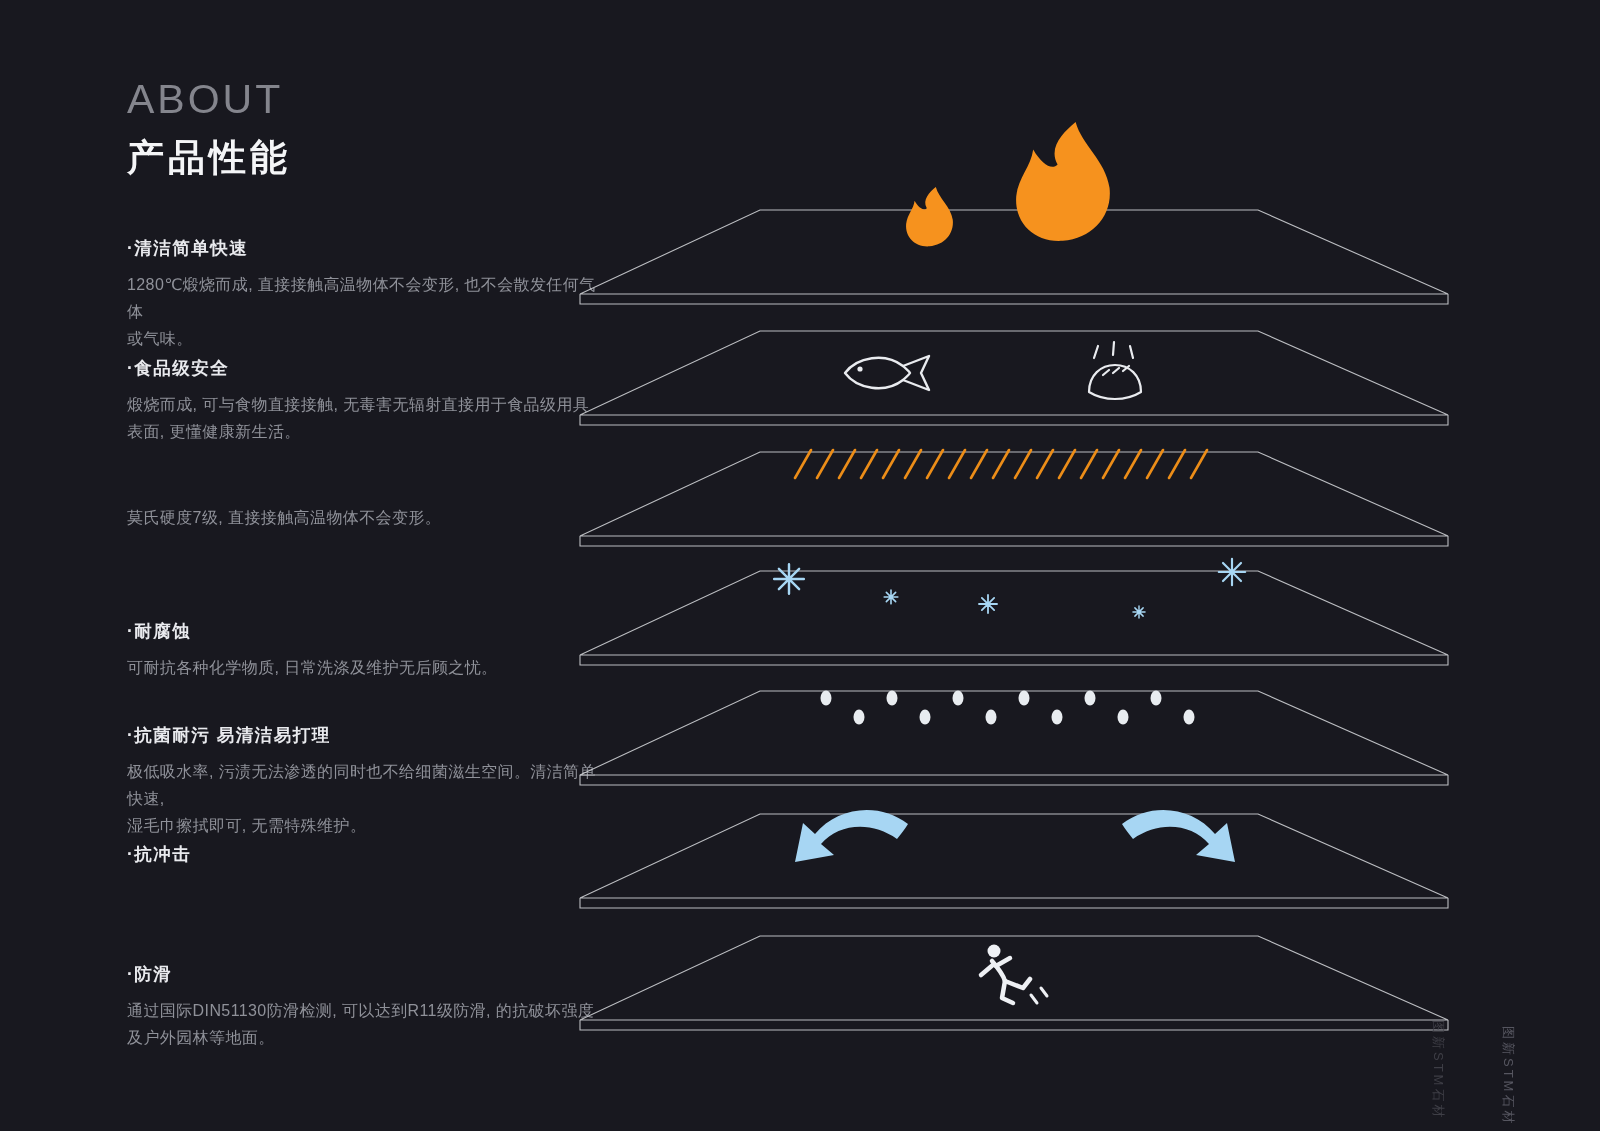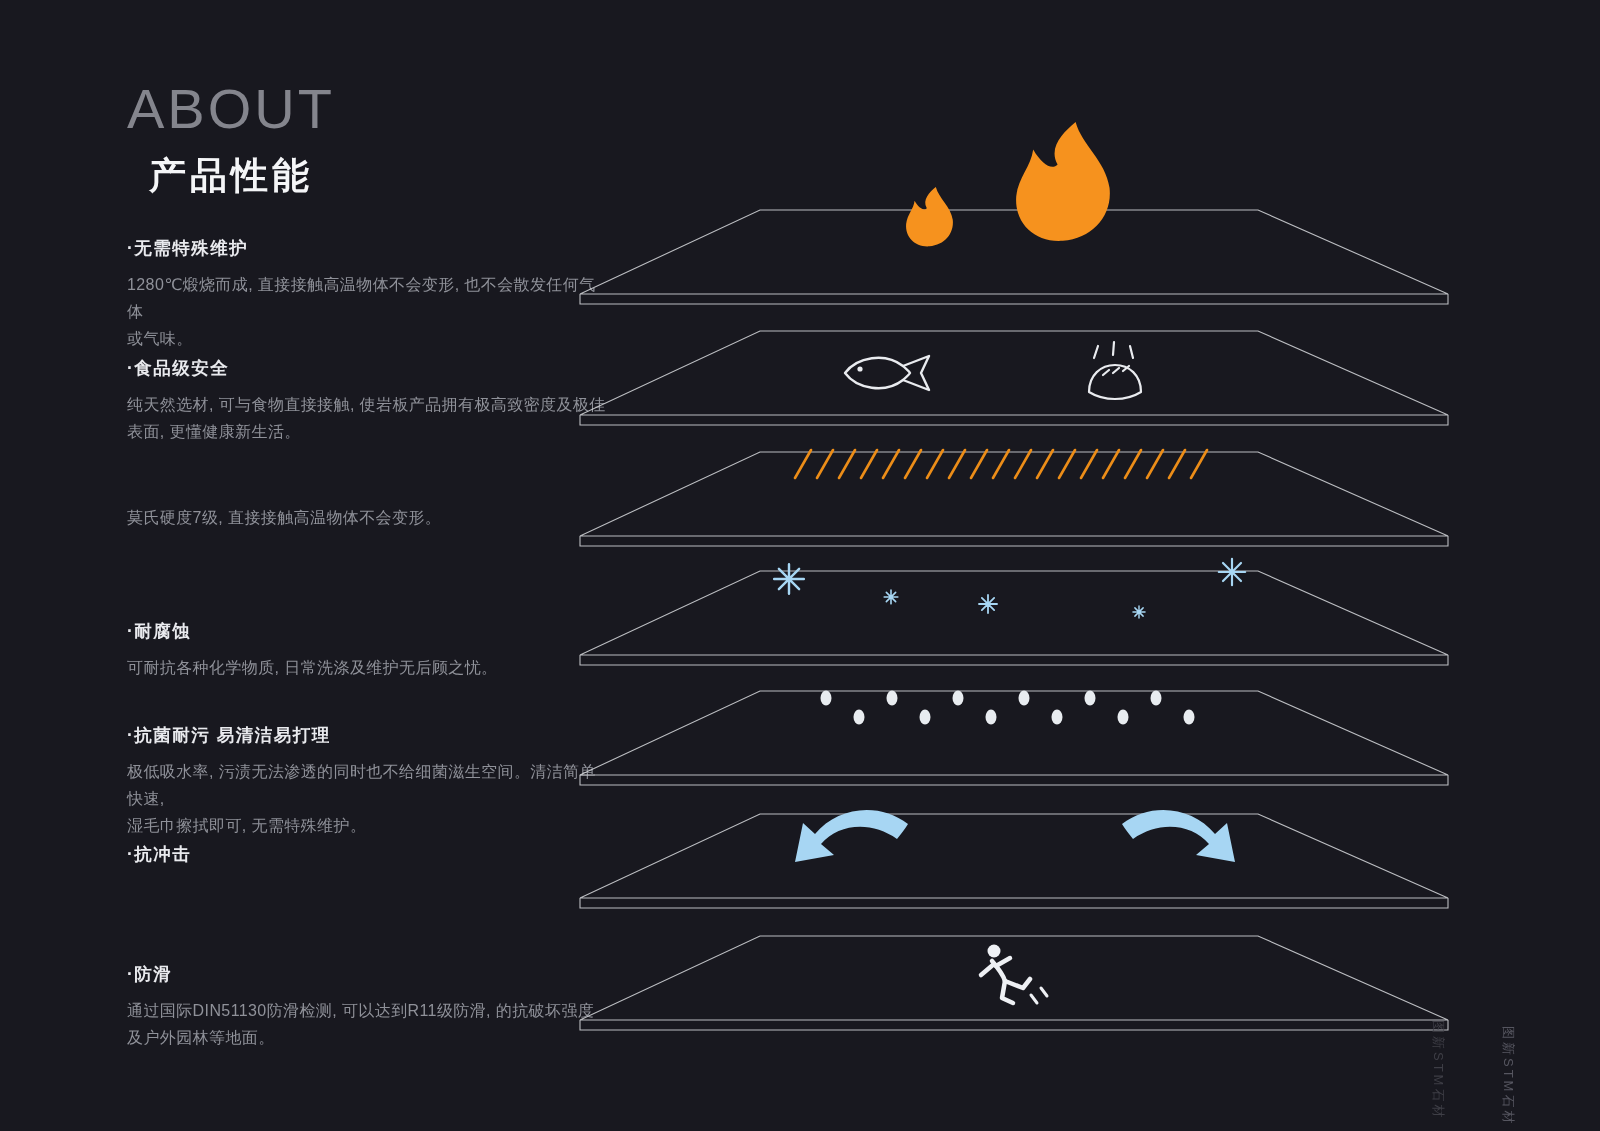--- a/index.html
+++ b/index.html
@@ -4,21 +4,21 @@
 <style>
   *{margin:0;padding:0;box-sizing:border-box;}
   html,body{width:1600px;height:1131px;}
   body{
     background:#18181f;
     font-family:"Liberation Sans","DejaVu Sans",sans-serif;
     overflow:hidden;position:relative;color:#e8e9ec;
   }
   .page{position:absolute;inset:0;}
   .header{position:absolute;left:127px;top:76px;}
-  .kicker{font-size:56px;letter-spacing:3px;color:#84858d;font-weight:400;}
+  .kicker{font-size:41px;letter-spacing:3px;color:#84858d;font-weight:400;}
   .title{font-size:37px;letter-spacing:4px;color:#f4f5f7;font-weight:700;margin-top:10px;text-align:center;}
   .feature{position:absolute;left:127px;width:480px;}
   .feature h2{font-size:17.5px;font-weight:600;color:#e9eaee;letter-spacing:1.5px;}
   .feature p{margin-top:11px;font-size:16px;line-height:1.7;color:#8f9199;white-space:pre-line;letter-spacing:0.4px;}
   .f1{top:236px}.f2{top:356px}.f3{top:493px}.f4{top:619px}.f5{top:723px}.f6{top:842px}.f7{top:962px}
   .diagram{position:absolute;left:0;top:0;pointer-events:none;}
   .slab{fill:none;stroke:#d8dade;stroke-width:1.1;opacity:.85;}
   .watermark{position:absolute;transform-origin:0 0;transform:rotate(90deg);font-size:13px;letter-spacing:3px;white-space:nowrap;}
   .wm1{left:1447px;top:1020px;color:#3e3e46;}
   .wm2{left:1517px;top:1026px;color:#565660;}
@@ -28,27 +28,27 @@
 
 <div class="page">
 
   <header class="header">
     <div class="kicker">ABOUT</div>
     <h1 class="title">产品性能</h1>
   </header>
 
   <section>
     <div class="feature f1">
-      <h2>·无需特殊维护</h2>
+      <h2>·清洁简单快速</h2>
       <p>1280℃煅烧而成, 直接接触高温物体不会变形, 也不会散发任何气体
 或气味。</p>
     </div>
     <div class="feature f2">
       <h2>·食品级安全</h2>
-      <p>纯天然选材, 可与食物直接接触, 使岩板产品拥有极高致密度及极佳
+      <p>煅烧而成, 可与食物直接接触, 无毒害无辐射直接用于食品级用具
 表面, 更懂健康新生活。</p>
     </div>
     <div class="feature f3">
       <p>莫氏硬度7级, 直接接触高温物体不会变形。</p>
     </div>
     <div class="feature f4">
       <h2>·耐腐蚀</h2>
       <p>可耐抗各种化学物质, 日常洗涤及维护无后顾之忧。</p>
     </div>
     <div class="feature f5">

